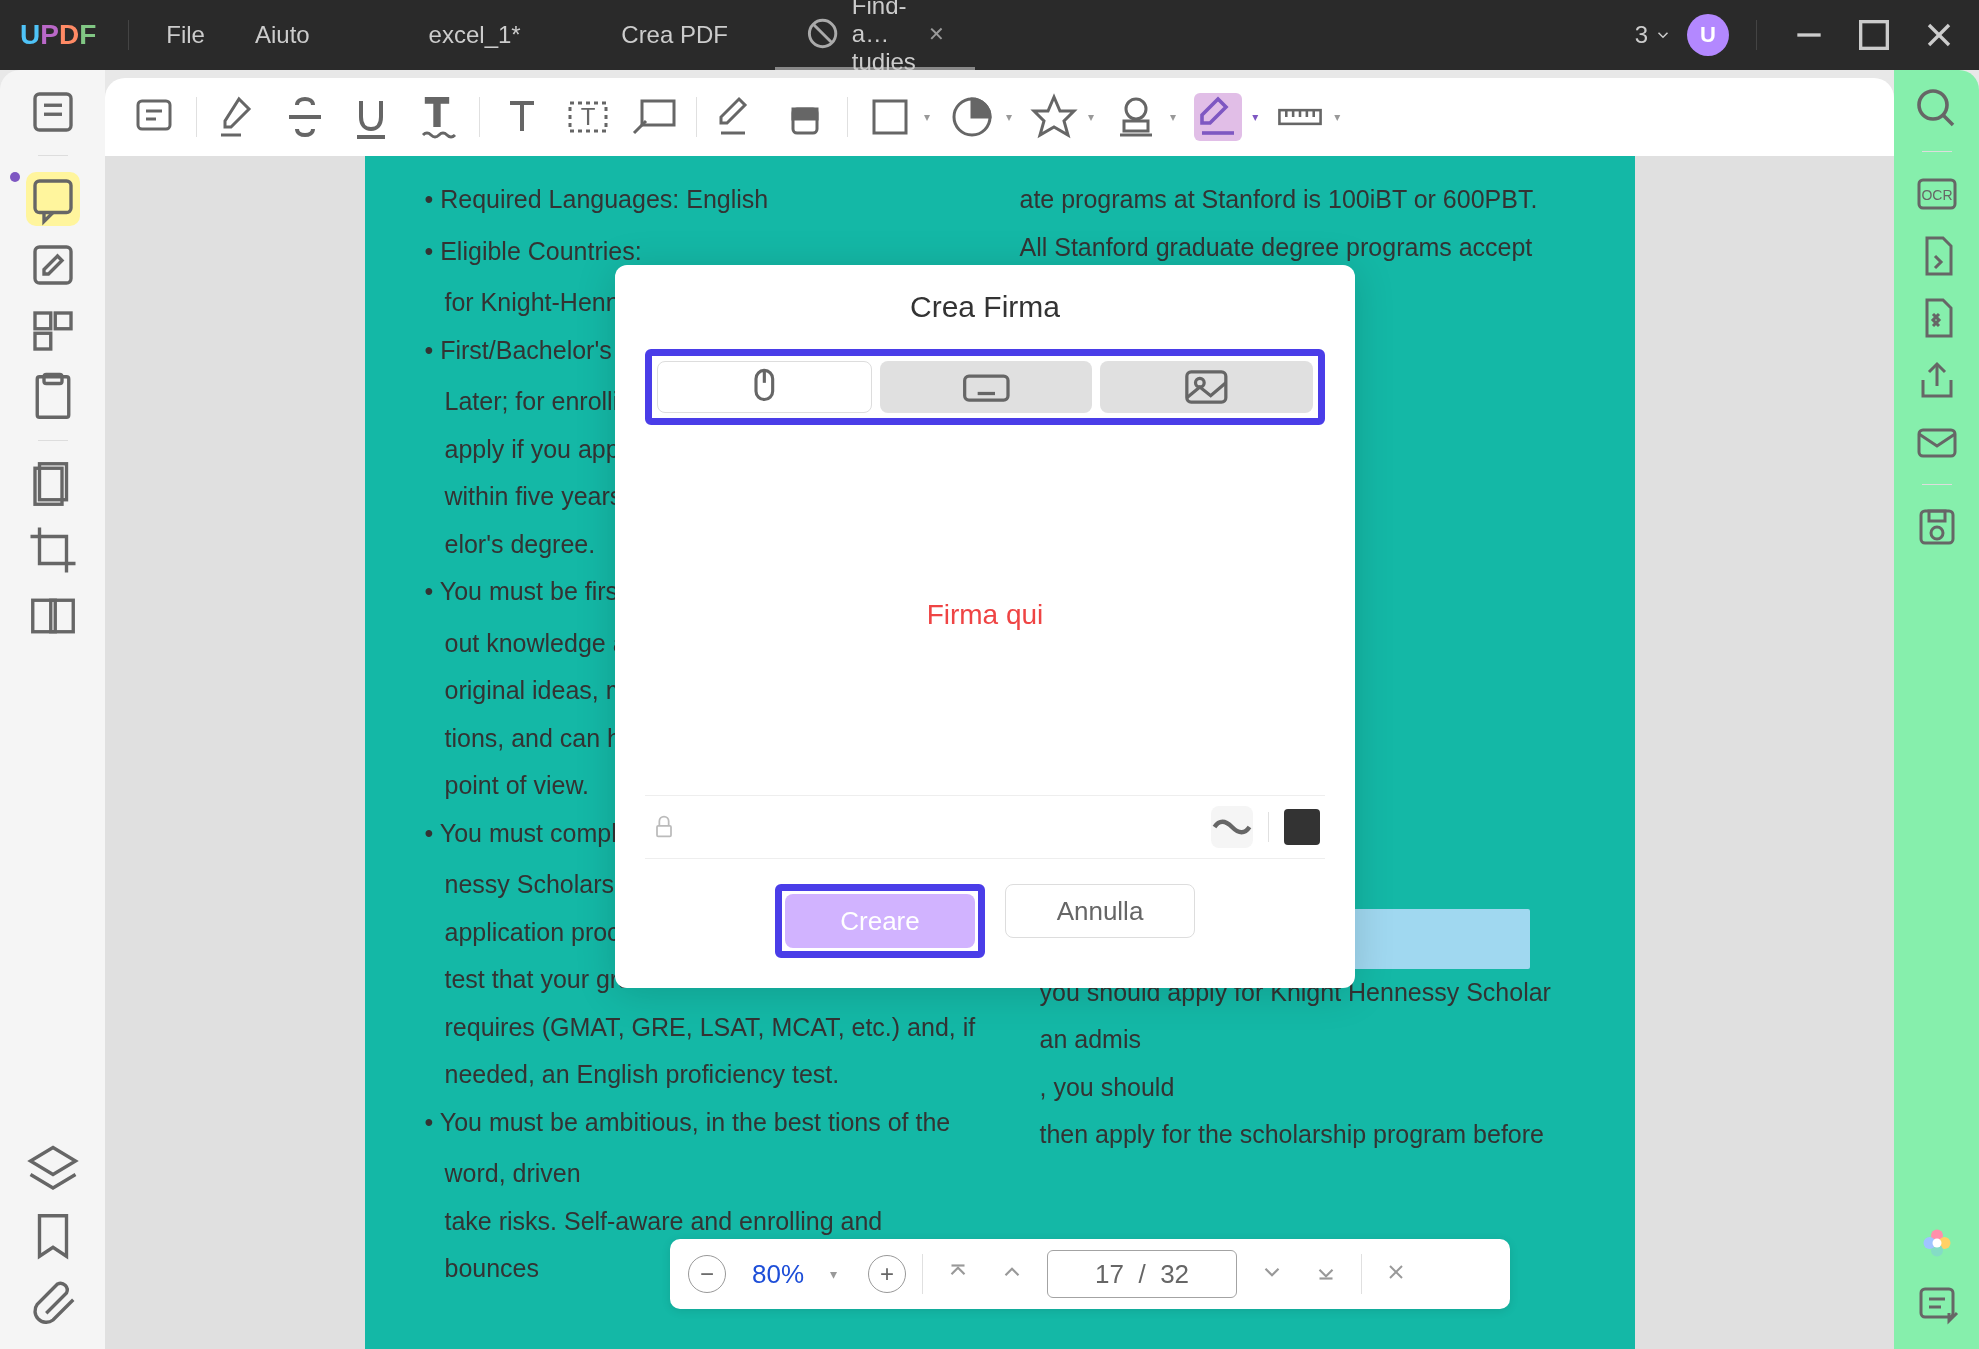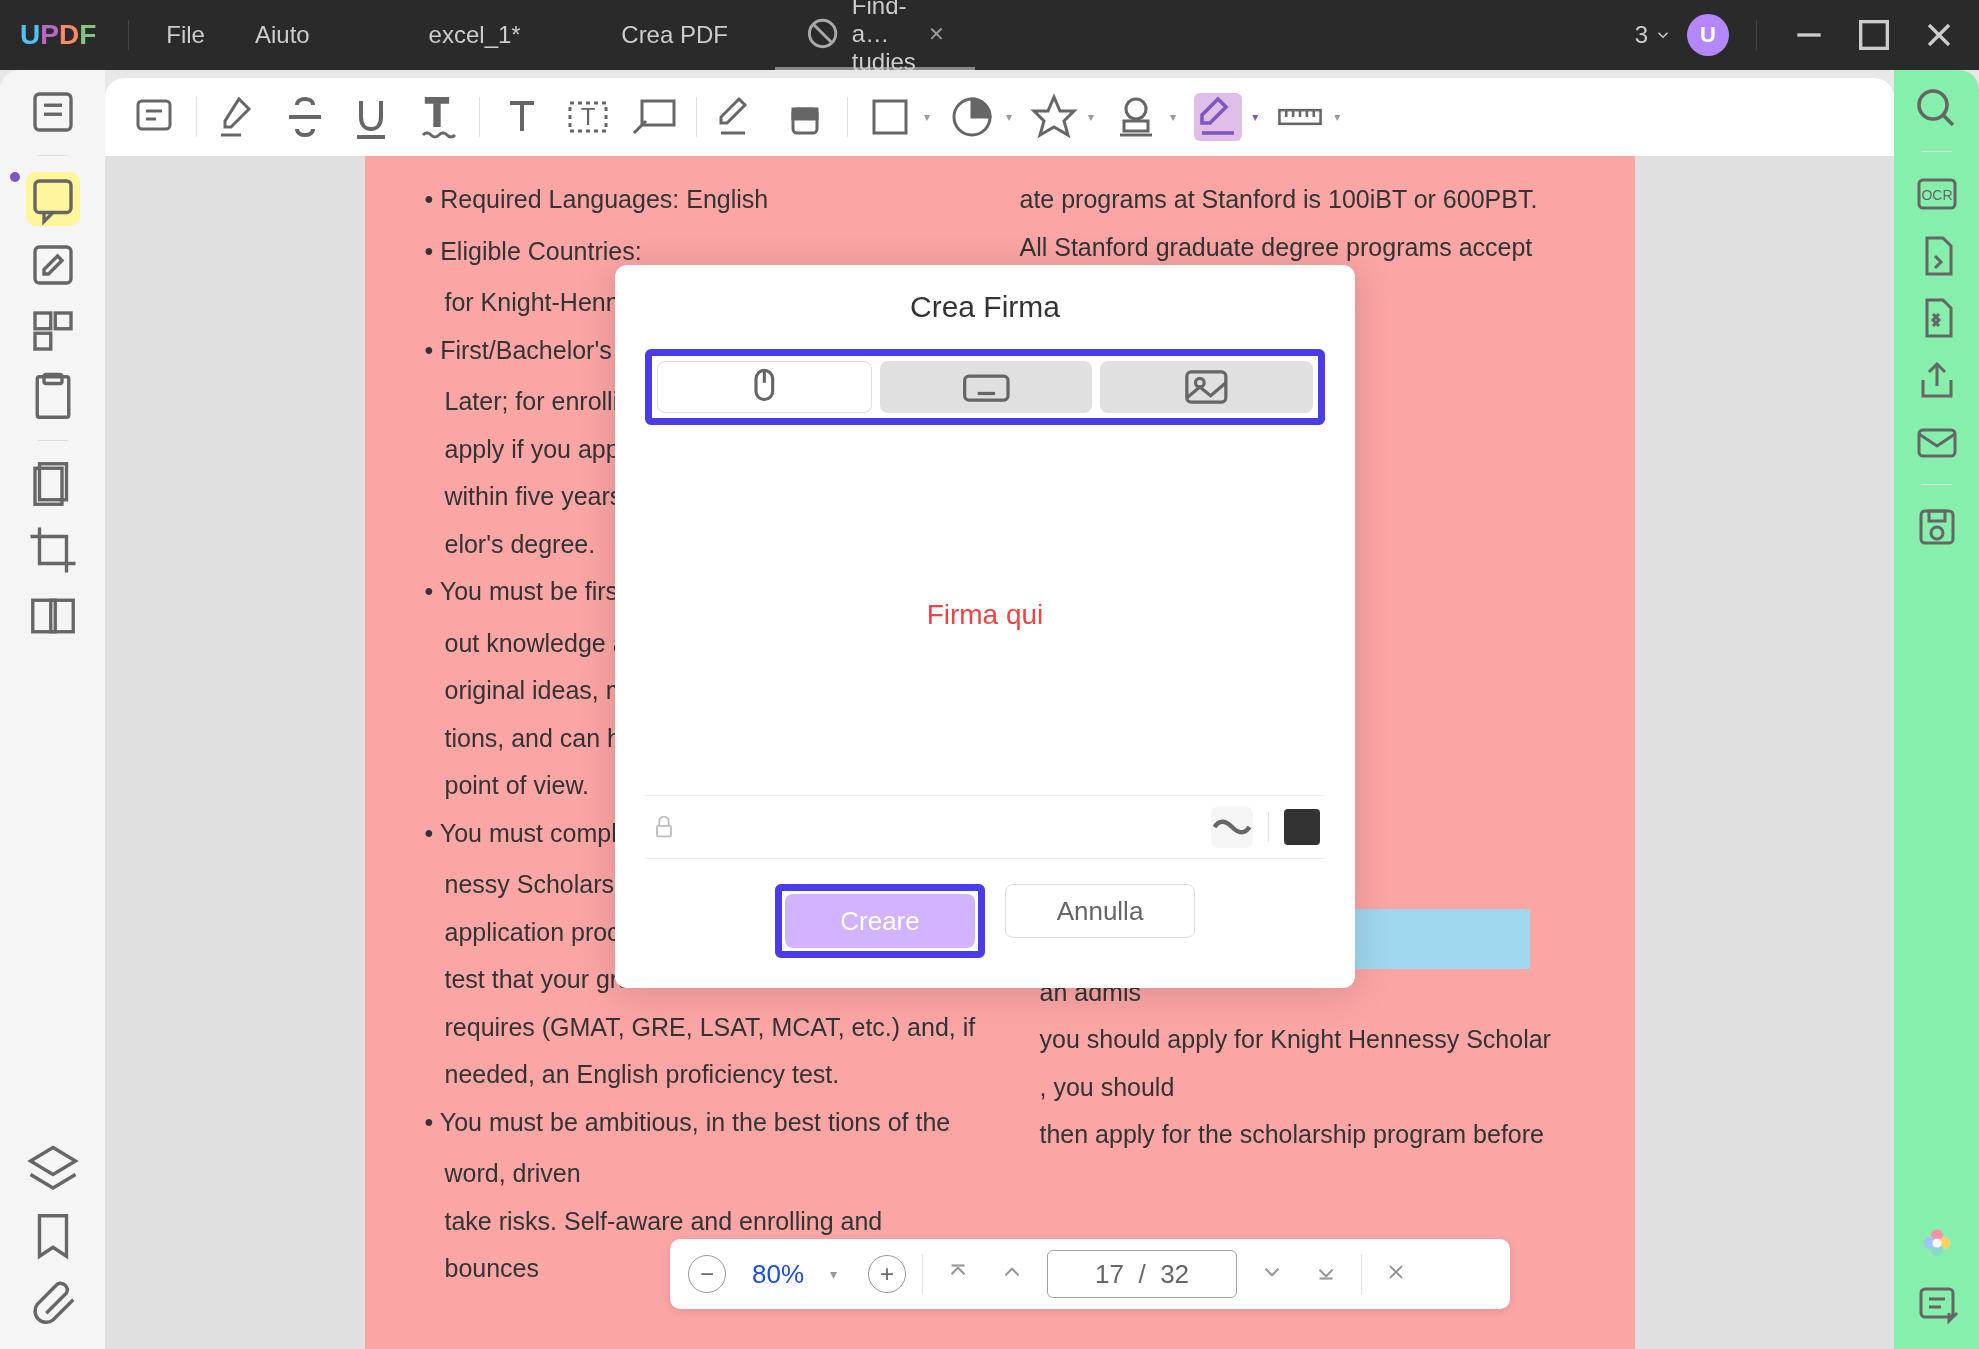--- a/index.html
+++ b/index.html
@@ -39,21 +39,21 @@
 
 .toolbar-area { flex: 1; display: flex; flex-direction: column; }
 .toolbar { height: 78px; background: #fff; display: flex; align-items: center; padding: 0 25px; gap: 18px; border-radius: 20px 20px 0 0; margin-top: 8px; }
 .tool-btn { width: 48px; height: 48px; display: flex; align-items: center; justify-content: center; cursor: pointer; border-radius: 6px; }
 .tool-btn.active { background: #e1bee7; }
 .tool-sep { width: 1px; height: 40px; background: #e0e0e0; }
 .dropdown-caret { font-size: 12px; color: #999; margin-left: -8px; }
 
 
 .content { flex: 1; background: #e0e0e0; display: flex; justify-content: center; overflow: hidden; position: relative; }
-.page { width: 1270px; background: #fca5a5; padding: 20px 60px; display: flex; gap: 40px; font-size: 25px; line-height: 1.9; color: #333; }
+.page { width: 1270px; background: #14b8a6; padding: 20px 60px; display: flex; gap: 40px; font-size: 25px; line-height: 1.9; color: #333; }
 .column { flex: 1; }
 .bullet { margin-bottom: 4px; }
 .indent { padding-left: 20px; }
 .highlight-block { background: #a0d8f0; height: 60px; width: 510px; margin-top: 20px; border-radius: 2px; }
 
 
 .sidebar-right { width: 85px; background: #86efac; display: flex; flex-direction: column; align-items: center; padding-top: 15px; gap: 14px; border-radius: 0 20px 0 0; }
 .sidebar-right .sbr-icon { width: 48px; height: 48px; display: flex; align-items: center; justify-content: center; cursor: pointer; }
 .sidebar-right-bottom { margin-top: auto; display: flex; flex-direction: column; align-items: center; gap: 14px; padding-bottom: 20px; }
 .flower { width: 36px; height: 36px; }
@@ -379,22 +379,22 @@
           <div>d graduate</div>
           <div>g Knight-Hen</div>
           <div>enrolling student</div>
           <div>n including, but</div>
           <div>BA, MD, MFA,</div>
           <div>ere are no</div>
           <div>. Note that we</div>
           <div>to those who will</div>
           <div>ng at Stanford.</div>
           <div class="highlight-block"></div>
+          <div class="indent">you should apply for Knight Hennessy Scholar</div>
           <div class="indent">an admis</div>
-          <div class="indent">you should apply for Knight Hennessy Scholar</div>
           <div class="indent">, you should</div>
           <div class="indent">then apply for the scholarship program before</div>
         </div>
       </div>
 
       <div class="zoom-bar">
         <div class="zoom-btn">−</div>
         <span class="zoom-val">80%</span>
         <span class="zoom-drop">▾</span>
         <div class="zoom-btn">+</div>

